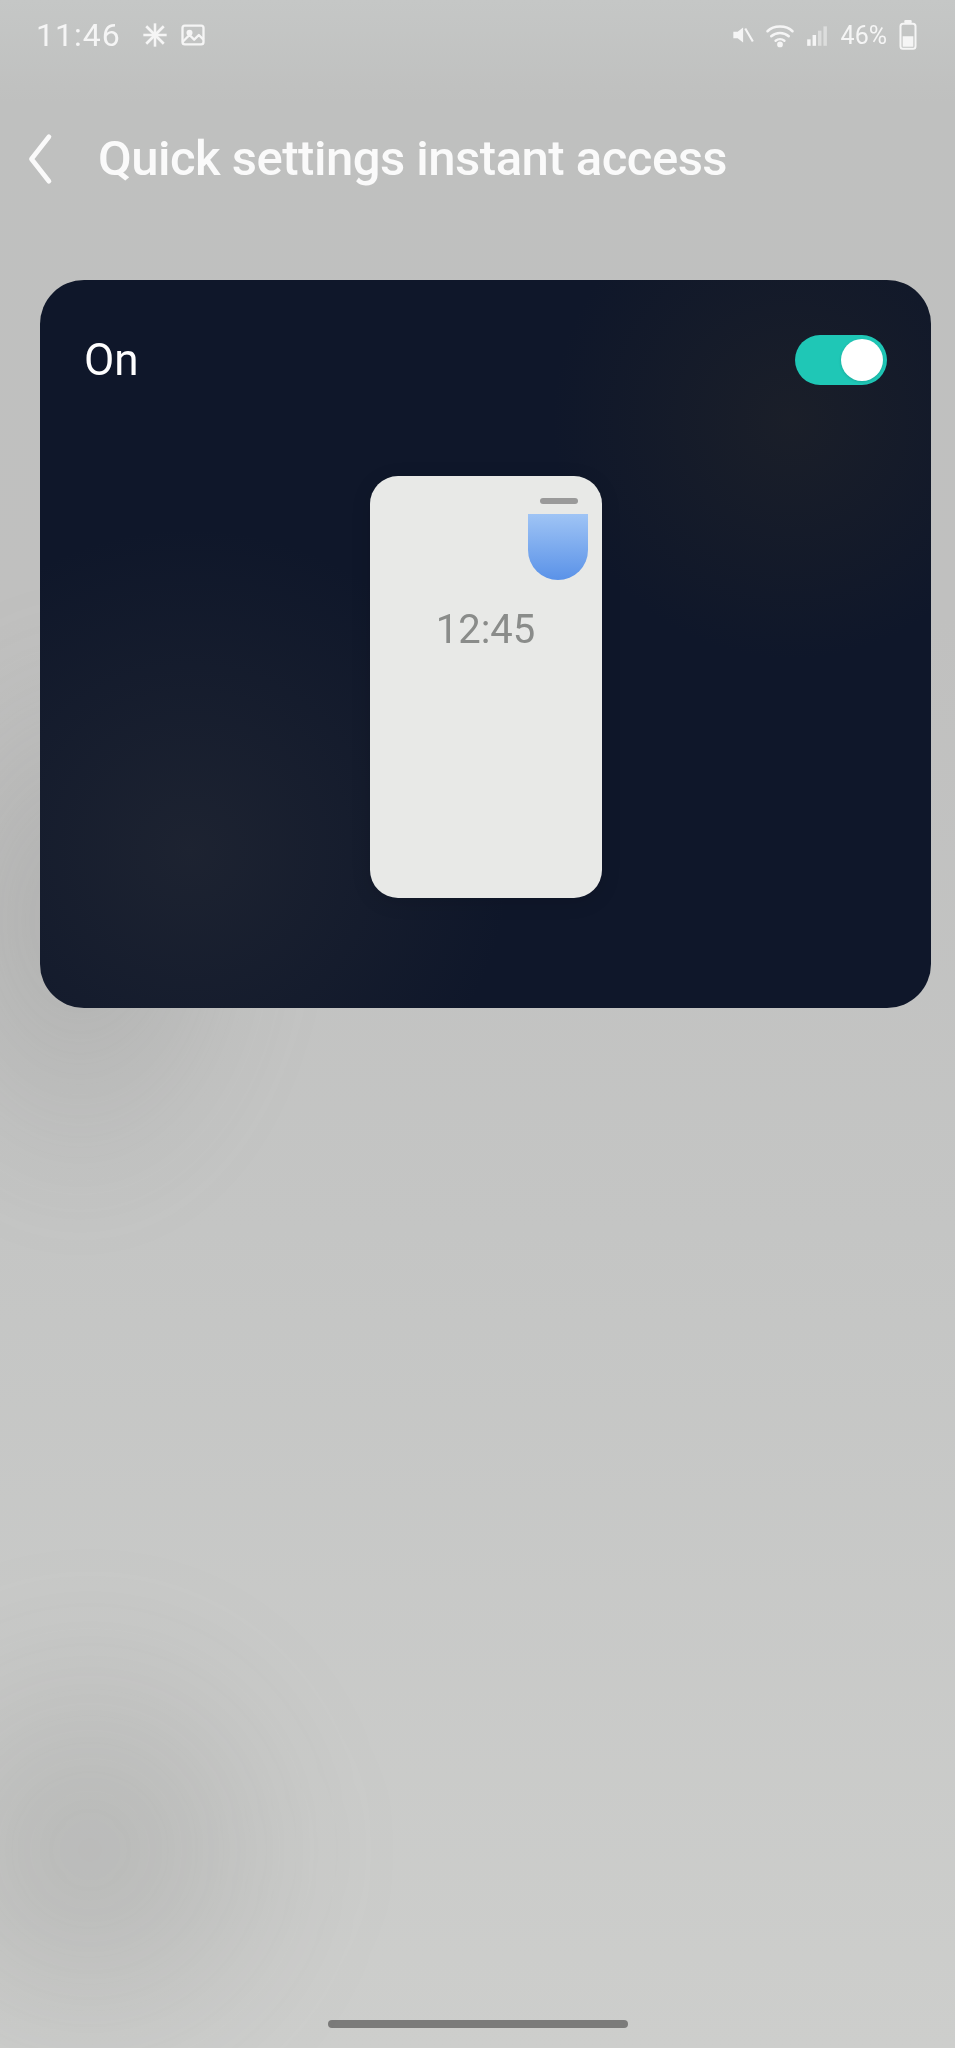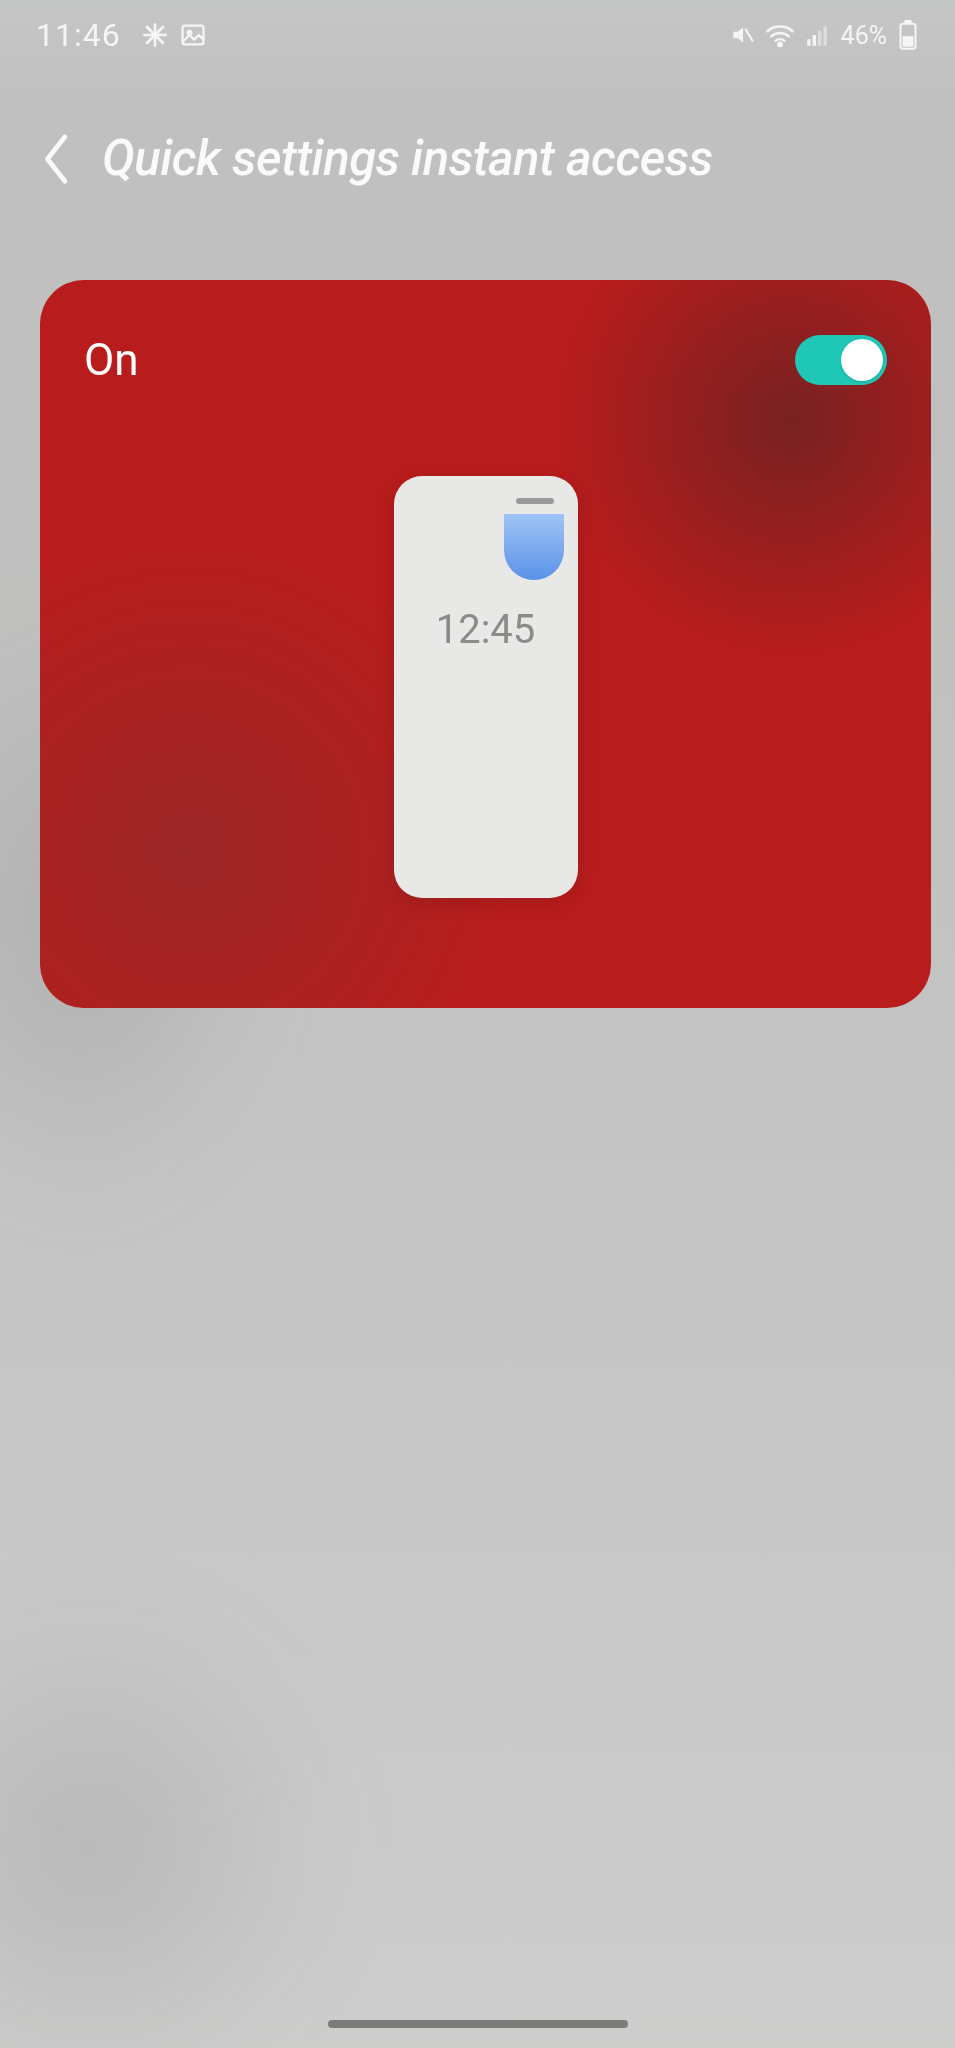--- a/index.html
+++ b/index.html
@@ -93,39 +93,38 @@
     .battery-svg { width: 22px; height: 30px; }
 
     
     .page-header {
       position: absolute;
       top: 130px;
       left: 0;
       right: 0;
       display: flex;
       align-items: center;
-      padding: 0 40px;
-      gap: 28px;
+      padding: 0 24px;
+      gap: 40px;
       color: #fafafa;
-      font-style: italic;
     }
     .back-svg { width: 34px; height: 54px; }
     .page-title {
       font-size: 49px;
       font-weight: 500;
       letter-spacing: -0.5px;
     }
 
     
     .card {
       position: absolute;
       left: 40px;
       right: 24px;
       top: 280px;
-      background: #b91c1c;
+      background: #0f172a;
       border-radius: 44px;
       padding: 54px 44px 54px 44px;
       color: #fff;
       overflow: hidden;
     }
     .card-vignette {
       position: absolute;
       right: -120px;
       top: -120px;
       width: 520px;
@@ -179,21 +178,21 @@
     
     .phone-illus-wrap {
       display: flex;
       justify-content: center;
       margin-top: 90px;
       margin-bottom: 56px;
       position: relative;
       z-index: 2;
     }
     .phone-illus {
-      width: 184px;
+      width: 232px;
       height: 422px;
       background: #e8e9e7;
       border-radius: 28px;
       position: relative;
       box-shadow: 0 4px 20px rgba(0,0,0,0.12);
     }
     .phone-notch-bar {
       position: absolute;
       top: 22px;
       right: 24px;

